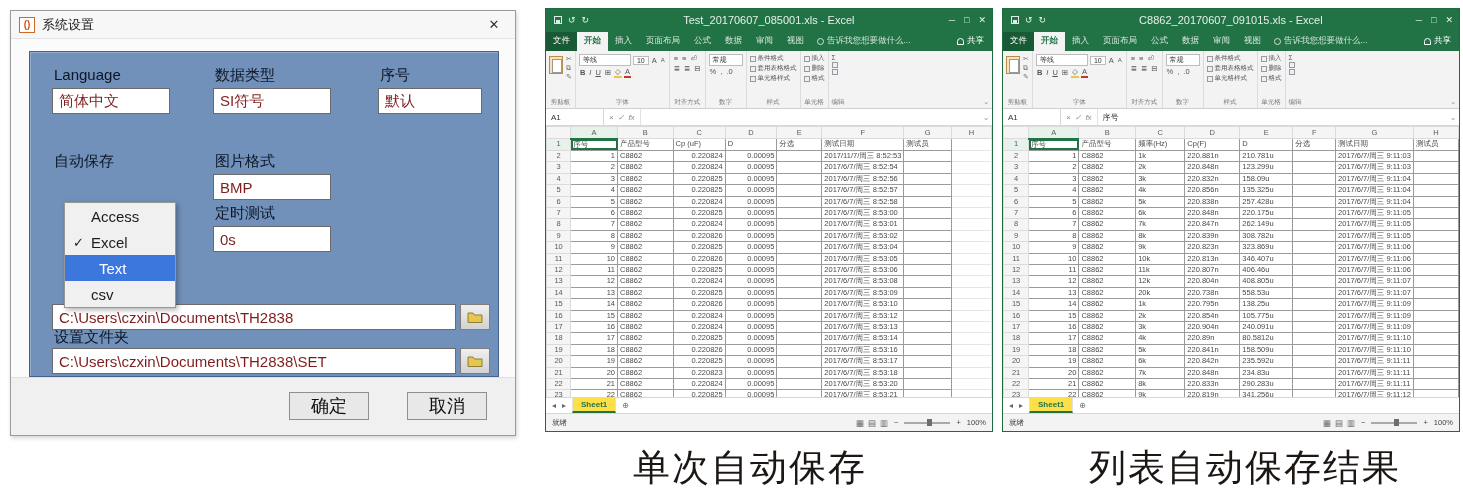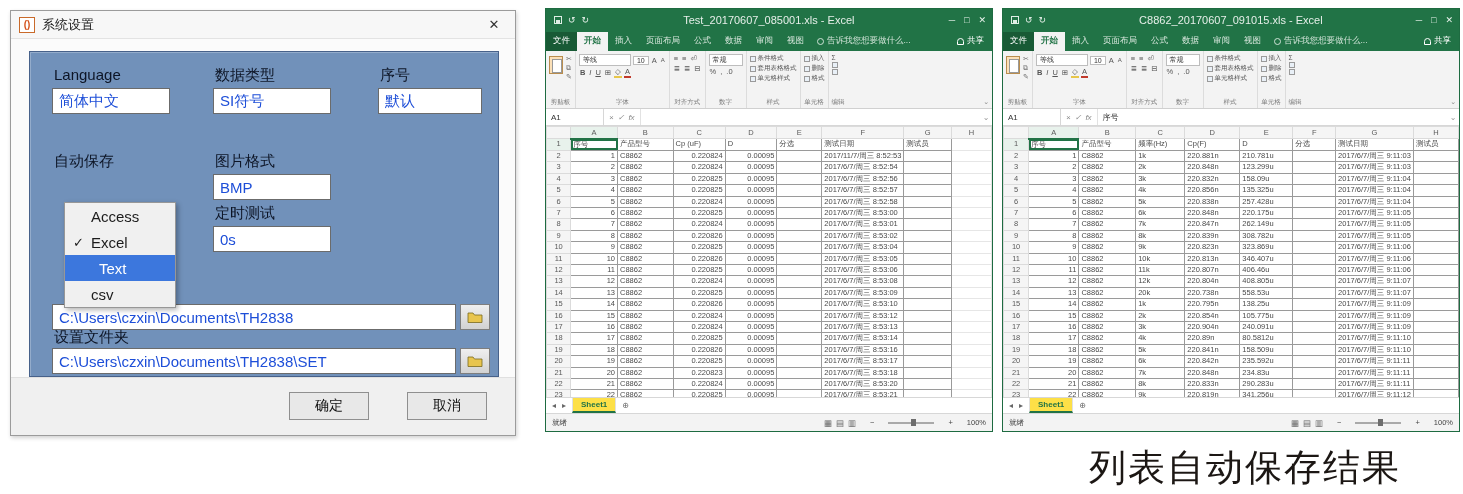--- a/index.html
+++ b/index.html
@@ -11,32 +11,32 @@
   .dialog{position:absolute;left:10px;top:10px;width:506px;height:426px;background:#fbfbfb;
           border:1px solid #9b9b9b;box-shadow:1px 2px 4px rgba(0,0,0,.18)}
   .dlg-title{height:28px;background:#f7f7f7;border-bottom:1px solid #e3e3e3;display:flex;align-items:center;padding:0 8px;gap:7px}
   .dlg-icon{width:16px;height:16px;background:#fff;border:1px solid #c96a2a;color:#d4541f;font-size:10px;font-weight:bold;
             display:inline-flex;align-items:center;justify-content:center;line-height:1}
   .dlg-title-text{font-size:13px;color:#1a1a1a}
   .dlg-close{position:absolute;right:10px;top:4px;width:22px;height:20px;text-align:center;font-size:13px;color:#333;cursor:pointer;line-height:20px}
   .bluepanel{position:absolute;left:18px;top:40px;width:470px;height:326px;background:#7191ba;
              border:1px solid #47618a;box-shadow:inset 1px 1px 0 rgba(255,255,255,.25)}
   .blab{position:absolute;font-size:15px;color:#0d1526}
-  .binp{position:absolute;height:26px;background:#fff;border:1px solid #6b6b6b;font-size:15px;color:#1d4ed8;
+  .binp{position:absolute;height:26px;background:#fff;border:1px solid #6b6b6b;font-size:15px;color:#7f1d1d;
         display:flex;align-items:center;padding:0 6px;white-space:nowrap;overflow:hidden}
   .pathbtn{position:absolute;width:30px;height:26px;background:linear-gradient(#efefef,#d2d2d2);
            border:1px solid #7e7e7e;display:flex;align-items:center;justify-content:center;cursor:pointer}
   .dropdown{position:absolute;left:34px;top:150px;width:112px;background:#f0f0f0;border:1px solid #979797;
             box-shadow:2px 2px 5px rgba(0,0,0,.3);z-index:5}
   .ditem{height:26px;display:flex;align-items:center;font-size:15px;color:#1c1c1c;padding-left:26px;position:relative;cursor:pointer}
   .ditem .chk{position:absolute;left:8px;font-size:13px}
   .ditem.sel{background:#3c77dd;color:#fff;padding-left:34px}
   .dlg-footer{position:absolute;left:0;right:0;bottom:0;height:58px;background:#f0f0f0;border-top:1px solid #e0e0e0}
   .dbtn{position:absolute;top:14px;width:80px;height:28px;background:#e8e8e8;border:1px solid #8f8f8f;
-        font-size:14px;color:#111;display:flex;align-items:center;justify-content:center;cursor:pointer}
+        font-size:18px;color:#111;display:flex;align-items:center;justify-content:center;cursor:pointer}
 
   
   .excel{position:absolute;top:8px;height:424px;background:#fff;border:1px solid #1e6b41;display:flex;flex-direction:column;overflow:hidden}
   #x1{left:545px;width:448px} #x2{left:1002px;width:458px}
   .xl-titlebar{height:22px;background:#217346;color:#eaf3ed;display:flex;align-items:center;font-size:9px;flex:none;padding:0 4px}
   .qat{display:flex;gap:6px;align-items:center;margin-left:4px;font-size:9px}
   .i-save{width:8px;height:8px;border:1px solid #dfeee5;position:relative;display:inline-block}
   .i-save::after{content:"";position:absolute;left:1px;bottom:0;width:4px;height:3px;background:#dfeee5}
   .xl-title{flex:1;text-align:center;white-space:nowrap;overflow:hidden;font-size:11px;color:#e6efe9}
   .winbtns{display:flex;gap:9px;align-items:center;margin-right:2px;font-size:9px}
@@ -90,21 +90,21 @@
   #x1 thead th:nth-child(2),#x2 thead th:nth-child(2){background:#e8f2ec;border-bottom:2px solid #217346}
   
   #x1 thead th:nth-child(1){width:26px}#x1 thead th:nth-child(2){width:50px}#x1 thead th:nth-child(3){width:58px}
   #x1 thead th:nth-child(4){width:54px}#x1 thead th:nth-child(5){width:54px}#x1 thead th:nth-child(6){width:48px}
   #x1 thead th:nth-child(7){width:62px}#x1 thead th:nth-child(8){width:50px}#x1 thead th:nth-child(9){width:44px}
   #x2 thead th:nth-child(1){width:26px}#x2 thead th:nth-child(2){width:52px}#x2 thead th:nth-child(3){width:58px}
   #x2 thead th:nth-child(4){width:50px}#x2 thead th:nth-child(5){width:56px}#x2 thead th:nth-child(6){width:54px}
   #x2 thead th:nth-child(7){width:44px}#x2 thead th:nth-child(8){width:64px}#x2 thead th:nth-child(9){width:46px}
   .xl-sheetbar{height:16px;background:#fff;border-top:1px solid #d7d7d7;display:flex;align-items:center;flex:none;font-size:8px;color:#666;gap:6px;padding:0 6px}
   .stab{color:#217346;font-weight:bold;border-bottom:2px solid #217346;padding:0 8px;height:100%;display:flex;align-items:center;background:#fde047;border-right:1px solid #e0e0e0;border-left:1px solid #e0e0e0}
-  .xl-status{height:18px;background:#f3f3f3;border-top:1px solid #d7d7d7;display:flex;align-items:center;flex:none;font-size:7.5px;color:#444;padding:0 6px;gap:14px}
+  .xl-status{height:18px;background:#f3f3f3;border-top:1px solid #d7d7d7;display:flex;align-items:center;flex:none;font-size:7.5px;color:#444;padding:0 6px;gap:6px}
   .views{margin-left:auto;display:flex;gap:4px;font-size:8.5px;color:#666}
   .ztrack{width:46px;height:2px;background:#a9a9a9;position:relative}
   .zknob{position:absolute;left:50%;top:-2.5px;width:5px;height:7px;background:#6d6d6d}
 
   
   .caption{position:absolute;top:443px;font-size:37px;color:#1c1714;letter-spacing:2px;font-weight:500;white-space:nowrap}
 </style>
 </head>
 <body>
 
@@ -1075,14 +1075,15 @@
       </span>
       <span>−</span>
       <span class="ztrack">
           <span class="zknob"></span>
         </span>
       <span>+</span>
       <span>100%</span>
     </div>
   </section>
 
+  <div class="caption" style="left:590px;width:320px;text-align:center">单次自动保存</div>
   <div class="caption" style="left:1055px;width:380px;text-align:center">列表自动保存结果</div>
 </div>
 
 </body></html>

